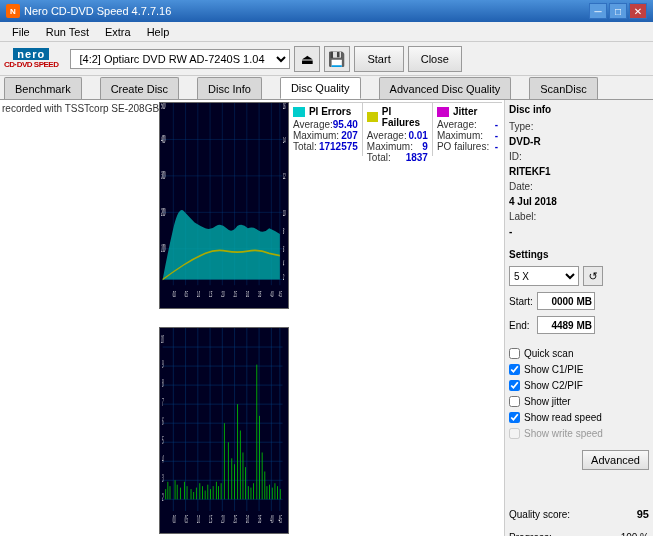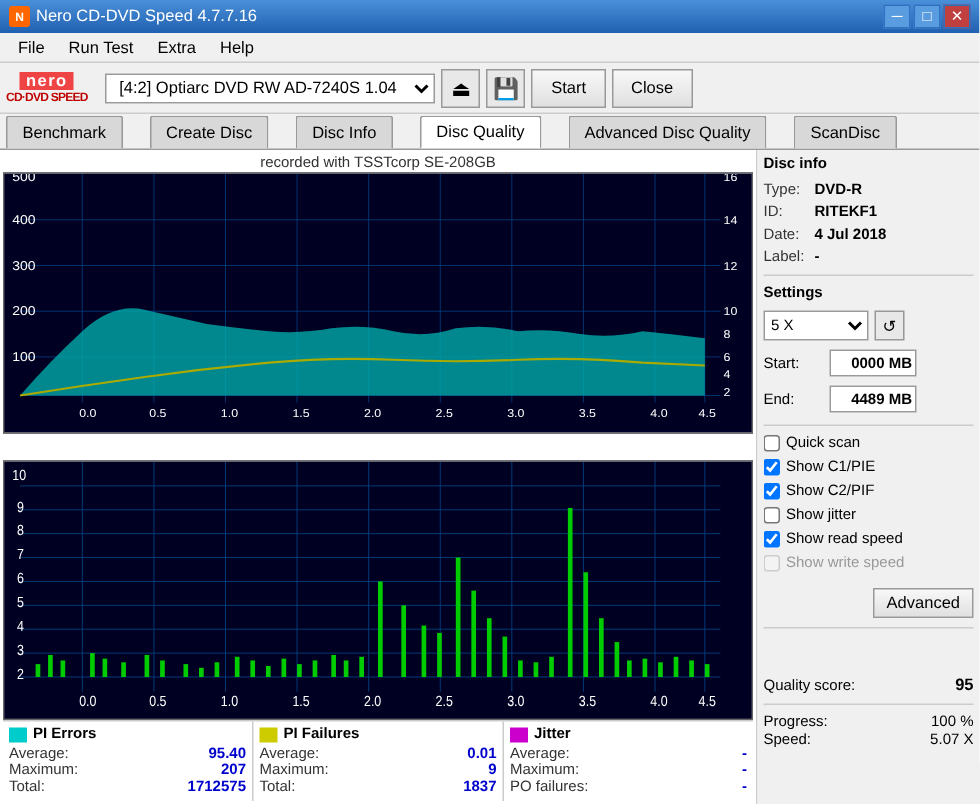--- a/index.html
+++ b/index.html
@@ -87,21 +87,21 @@
       padding: 2px 4px;
       gap: 4px;
     }
     .nero-logo {
       display: flex;
       flex-direction: column;
       align-items: center;
       margin-right: 8px;
     }
     .nero-top {
-      background: #ef4444;
+      background: #0369a1;
       color: white;
       font-size: 11px;
       font-weight: bold;
       padding: 0 4px;
       letter-spacing: 1px;
     }
     .nero-bottom {
       color: #c00000;
       font-size: 8px;
       font-weight: bold;
@@ -169,36 +169,37 @@
       height: calc(536px - 22px - 20px - 34px - 24px);
       background: white;
     }
 
     
     .chart-area {
       flex: 1;
       background: white;
       border-right: 1px solid #ccc;
       display: flex;
-      flex-direction: column;
+      flex-direction: row;
       padding: 2px;
     }
 
     .chart-title {
       font-size: 10px;
       color: #333;
       text-align: center;
       padding: 1px 0;
     }
 
     .charts-container {
       flex: 1;
       display: flex;
       flex-direction: column;
       gap: 18px;
+      font-style: italic;
     }
 
     .chart-wrapper {
       position: relative;
       flex: 1;
       border: 1px solid #666;
       background: #000033;
       overflow: hidden;
     }
 
@@ -252,20 +253,21 @@
 
     .section-title {
       font-weight: bold;
       font-size: 10px;
       margin-bottom: 2px;
     }
 
     .disc-info-row {
       display: flex;
       gap: 4px;
+      flex-direction: column;
     }
     .disc-info-label {
       color: #333;
       min-width: 30px;
     }
     .disc-info-value {
       color: #000;
       font-weight: bold;
     }
 
@@ -290,21 +292,21 @@
       font-size: 11px;
       display: flex;
       align-items: center;
       justify-content: center;
       cursor: pointer;
     }
 
     .mb-row {
       display: flex;
       align-items: center;
-      gap: 16px;
+      gap: 0;
       margin-bottom: 2px;
     }
     .mb-label { min-width: 28px; }
     .mb-input {
       width: 58px;
       height: 18px;
       font-size: 10px;
       border: 1px solid #999;
       background: white;
       text-align: right;

